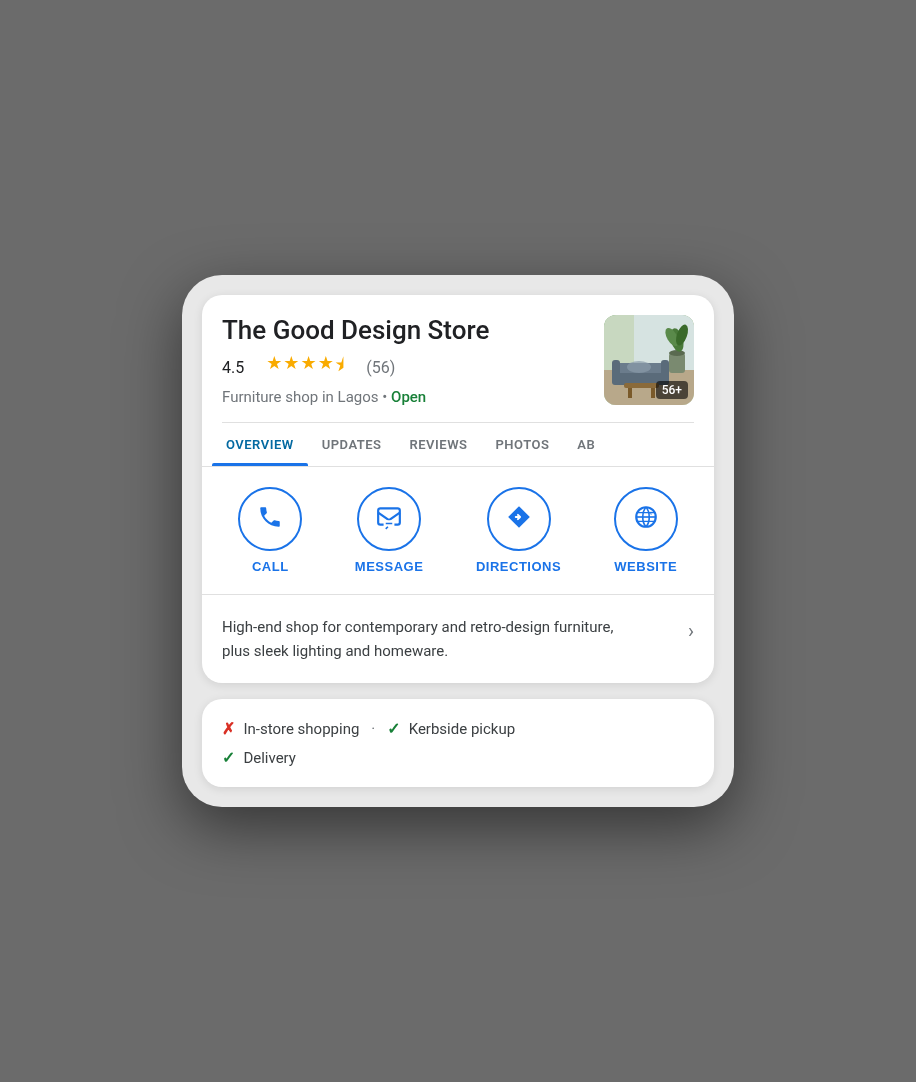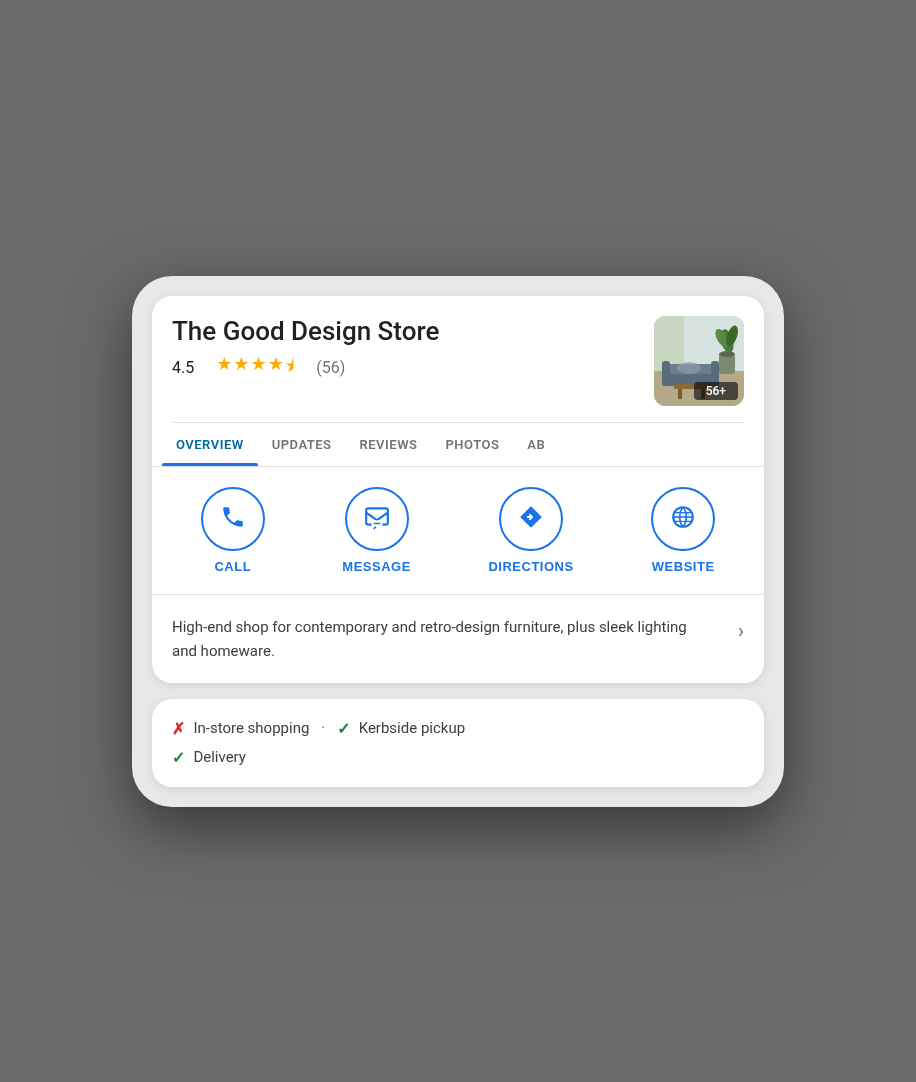--- a/index.html
+++ b/index.html
@@ -9,21 +9,21 @@
       height: 1082px;
       background: #6b6b6b;
       display: flex;
       align-items: center;
       justify-content: center;
       font-family: 'Roboto', Arial, sans-serif;
       overflow: hidden;
     }
 
     .phone-frame {
-      width: 652px;
+      width: 552px;
       background: #e8e8e8;
       border-radius: 40px;
       padding: 20px;
       box-shadow: 0 20px 60px rgba(0,0,0,0.5);
       position: relative;
     }
 
     .main-card {
       background: #fff;
       border-radius: 20px;
@@ -116,21 +116,21 @@
 
     
     .photo-count-badge {
       position: absolute;
       bottom: 6px;
       right: 6px;
       background: rgba(0,0,0,0.6);
       color: #fff;
       font-size: 12px;
       font-weight: 500;
-      padding: 2px 12px;
+      padding: 2px 6px;
       border-radius: 4px;
     }
 
     .divider {
       height: 1px;
       background: #e0e0e0;
       margin: 0 20px;
     }
 
     .tabs-section {
@@ -288,20 +288,25 @@
           <span class="rating-number">4.5</span>
           <div class="stars">
             <span class="star">★</span>
             <span class="star">★</span>
             <span class="star">★</span>
             <span class="star">★</span>
             <span class="star-half">⯨</span>
           </div>
           <span class="review-count">(56)</span>
         </div>
+        <div class="category-row">
+          <span>Furniture shop in Lagos</span>
+          <span> • </span>
+          <span class="open-status">Open</span>
+        </div>
       </div>
       <div class="photo-thumbnail">
         <div class="photo-placeholder">
 
           <svg width="90" height="90" viewBox="0 0 90 90" xmlns="http://www.w3.org/2000/svg">
 
             <rect width="90" height="90" fill="#c8d8c0"></rect>
 
             <rect x="30" y="0" width="60" height="55" fill="#dce8f0" opacity="0.7"></rect>
 

